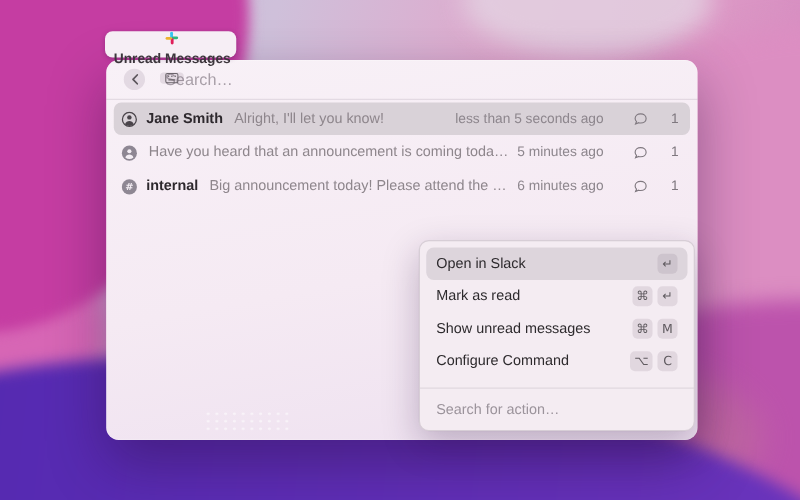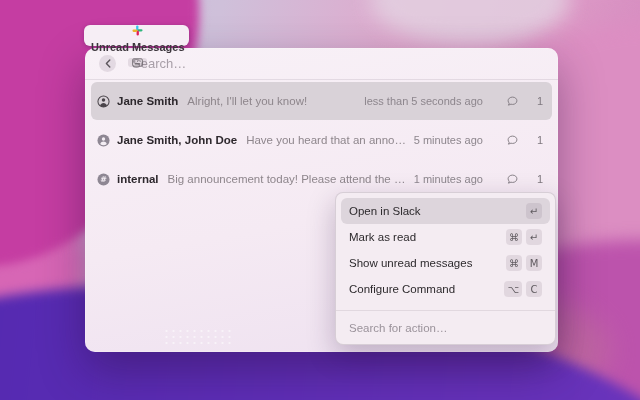--- a/index.html
+++ b/index.html
@@ -30,21 +30,21 @@
             background:linear-gradient(170deg,#f8f1f7 0%,#f5eaf3 55%,#eee1f0 100%);
             box-shadow:0 18px 45px rgba(40,10,60,.40), inset 0 0 0 .5px rgba(255,255,255,.4); z-index:4; }
 
   .searchbar { height:32px; display:flex; align-items:center; gap:16px; padding:0 14px; border-bottom:1px solid rgba(60,40,60,.10); }
   .back-btn { width:17px; height:17px; border-radius:50%; border:none; background:rgba(80,60,80,.12);
               display:flex; align-items:center; justify-content:center; cursor:pointer; flex:0 0 auto; }
   .search-input { flex:1; border:none; background:transparent; outline:none; font-size:13px; color:#3a343a; font-family:inherit; }
   .search-input::placeholder { color:#a89fa8; }
 
   .list { padding-top:2px; }
-  .row { display:flex; align-items:center; height:38px; margin:0 6px 1px; padding:0 9px 0 6px; border-radius:6px; gap:7px; cursor:default; }
+  .row { display:flex; align-items:center; height:26px; margin:0 6px 1px; padding:0 9px 0 6px; border-radius:6px; gap:7px; cursor:default; }
   .row.selected { background:#d9d2d8; }
   .row-icon { width:13px; height:13px; flex:0 0 auto; display:flex; }
   .row-title { font-size:11.5px; font-weight:700; color:#2d282d; white-space:nowrap; }
   .row-sub { font-size:11.5px; color:#8e868c; white-space:nowrap; overflow:hidden; text-overflow:ellipsis; margin-left:2px; }
   .row-right { margin-left:auto; display:flex; align-items:center; gap:19px; flex:0 0 auto; }
   .row-time { font-size:11px; color:#8d868d; white-space:nowrap; margin-right:5px; }
   .row-count { font-size:11px; color:#7f787f; }
 
   .watermark { position:absolute; left:78px; top:280px; width:68px; height:18px; opacity:.55;
                background-image:radial-gradient(circle,rgba(255,255,255,.95) 1px,transparent 1.2px); background-size:7px 6px; }
@@ -133,21 +133,20 @@
       </div>
 
       <div class="row">
         <span class="row-icon">
           <svg width="13" height="13" viewBox="0 0 14 14">
             <circle cx="7" cy="7" r="6.5" fill="#8e8793"></circle>
             <circle cx="7" cy="5.4" r="1.8" fill="#f4eef4"></circle>
             <path d="M3.5 10.7 a5 5 0 0 0 7 0 c-.7-1.7-1.9-2.5-3.5-2.5 s-2.8.8-3.5 2.5z" fill="#f4eef4"></path>
           </svg>
         </span>
-        <span class="row-title">Jane Smith, John Doe</span>
         <span class="row-sub">Have you heard that an announcement is coming today?</span>
         <span class="row-right">
           <span class="row-time">5 minutes ago</span>
           <span style="display:flex;">
             <svg width="11" height="11" viewBox="0 0 12 12">
               <path d="M6 1.2c2.8 0 4.8 1.8 4.8 4s-2 4-4.8 4c-.6 0-1.2-.1-1.7-.3L1.6 10l.8-2.1C1.7 7.2 1.2 6.3 1.2 5.2c0-2.2 2-4 4.8-4z" fill="none" stroke="#7f787f" stroke-width="1"></path>
             </svg>
           </span>
           <span class="row-count">1</span>
         </span>
@@ -156,21 +155,21 @@
       <div class="row">
         <span class="row-icon">
           <svg width="13" height="13" viewBox="0 0 14 14">
             <circle cx="7" cy="7" r="6.5" fill="#8e8793"></circle>
             <text x="7" y="10" text-anchor="middle" font-size="8.5" font-weight="bold" fill="#f4eef4" font-family="DejaVu Sans, sans-serif">#</text>
           </svg>
         </span>
         <span class="row-title">internal</span>
         <span class="row-sub">Big announcement today! Please attend the all-hands!</span>
         <span class="row-right">
-          <span class="row-time">1 minutes ago</span>
+          <span class="row-time">6 minutes ago</span>
           <span style="display:flex;">
             <svg width="11" height="11" viewBox="0 0 12 12">
               <path d="M6 1.2c2.8 0 4.8 1.8 4.8 4s-2 4-4.8 4c-.6 0-1.2-.1-1.7-.3L1.6 10l.8-2.1C1.7 7.2 1.2 6.3 1.2 5.2c0-2.2 2-4 4.8-4z" fill="none" stroke="#7f787f" stroke-width="1"></path>
             </svg>
           </span>
           <span class="row-count">1</span>
         </span>
       </div>
 
     </div>

